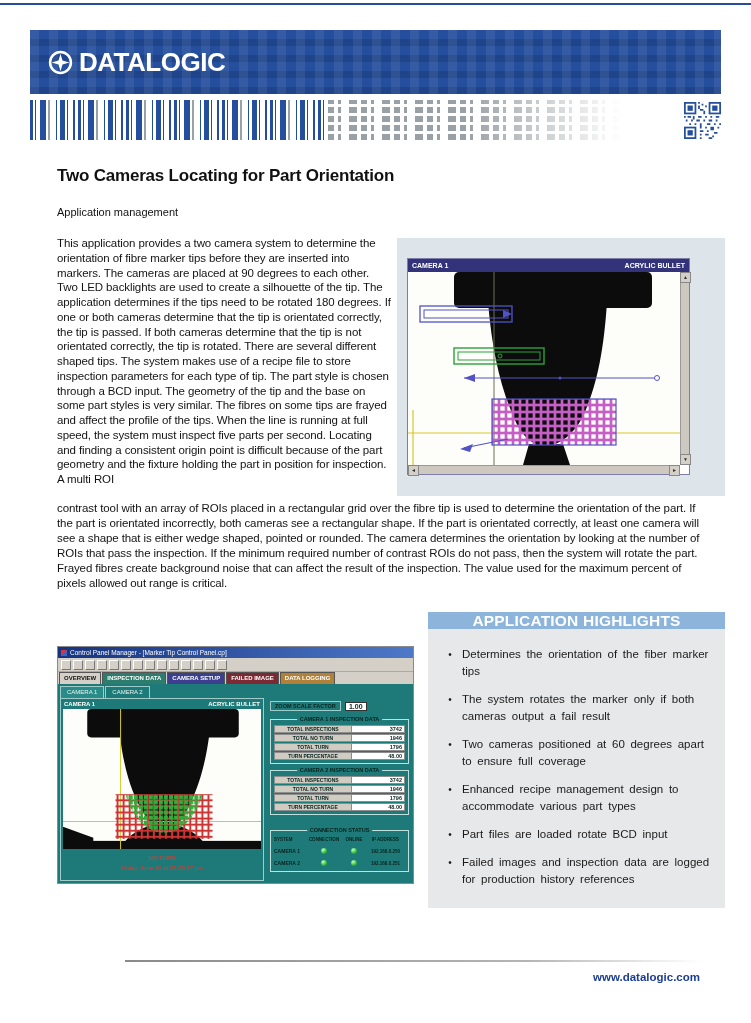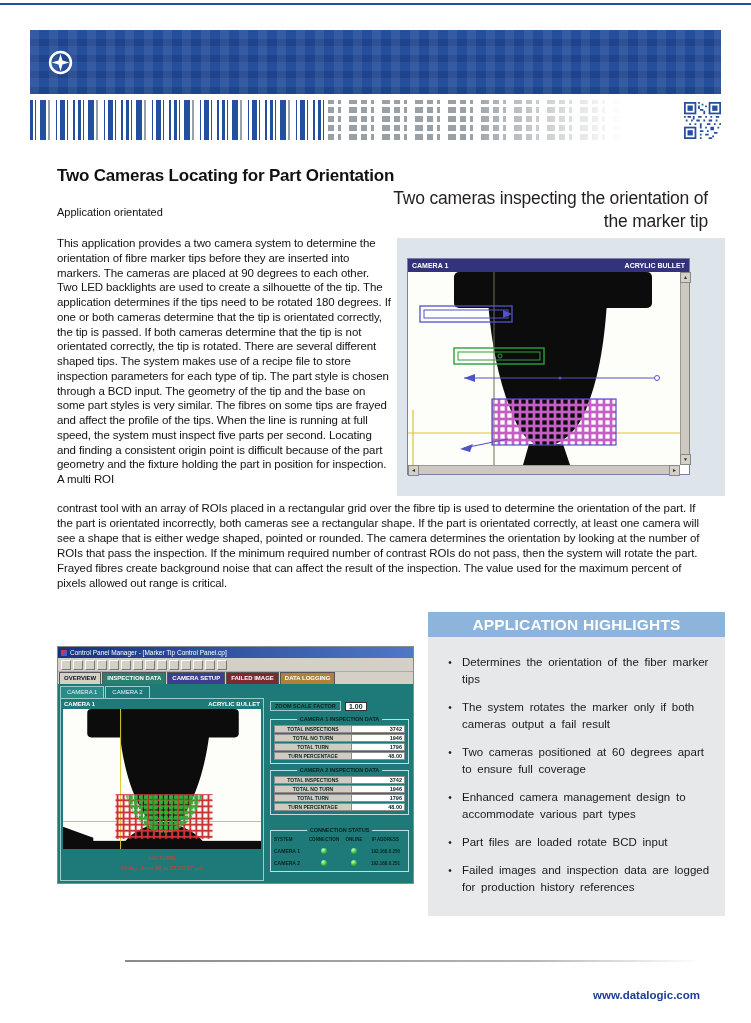--- a/index.html
+++ b/index.html
@@ -83,44 +83,45 @@
   .fs-v{flex:1;background:#fff;border:1px solid #8d8d8d;border-left:none;font-size:5.5px;font-weight:bold;display:flex;align-items:center;justify-content:flex-end;padding-right:2px;}
   .conn{margin-top:13px;}
   .conn-hdr{display:flex;font-size:4.5px;font-weight:bold;margin:1px 0 3px;}
   .ch-sys{width:32px;} .ch-con{width:36px;text-align:center;} .ch-onl{width:24px;text-align:center;} .ch-ip{flex:1;text-align:center;}
   .conn-row{display:flex;align-items:center;height:12px;font-size:5px;font-weight:bold;}
   .cr-sys{width:32px;} .cr-led{width:36px;text-align:center;} .cr-led2{width:24px;text-align:center;} .cr-ip{flex:1;font-size:4.5px;text-align:center;white-space:nowrap;}
   .led{display:inline-block;width:6px;height:6px;border-radius:50%;background:radial-gradient(circle at 35% 30%,#c4ffc6,#2db838 60%,#157a1e);vertical-align:middle;}
 
   
   .highlights{position:absolute;left:428px;top:612px;width:297px;}
-  .hl-header{height:25px;background:var(--highlight_header);color:#fff;font-size:15.5px;font-weight:bold;display:flex;align-items:center;justify-content:center;letter-spacing:.2px;}
+  .hl-header{height:17px;background:var(--highlight_header);color:#fff;font-size:15.5px;font-weight:bold;display:flex;align-items:center;justify-content:center;letter-spacing:.2px;}
   .hl-body{background:var(--highlight_bg);padding:17px 14px 20px 10px;}
   .hl-list{list-style:none;}
   .hl-list li{display:flex;margin-bottom:11px;font-size:11.5px;line-height:17px;color:#1a1a1a;word-spacing:2.5px;}
   .hl-list li:last-child{margin-bottom:0;}
   .hl-dot{flex:0 0 24px;text-align:center;font-size:10px;line-height:17px;}
 
   
   .rule{position:absolute;left:125px;top:960px;width:576px;height:2px;background:linear-gradient(90deg,#8a8a8a,#b5b5b5 70%,rgba(255,255,255,0));}
-  .site{position:absolute;right:51px;top:971px;font-size:11.5px;font-weight:bold;color:var(--link_blue);margin-top:18px;}
+  .site{position:absolute;right:51px;top:971px;font-size:11.5px;font-weight:bold;color:var(--link_blue);}
 </style>
 </head>
 <body>
 
 <div class="page">
 
   <div class="topline"></div>
 
   <div class="appbar">
     <div class="logo">
       <svg width="25" height="25" viewBox="0 0 24 24">
         <circle cx="12" cy="12" r="10" fill="none" stroke="#fff" stroke-width="2.4"></circle>
         <path d="M12 3.5 L13.9 10.1 L20.5 12 L13.9 13.9 L12 20.5 L10.1 13.9 L3.5 12 L10.1 10.1 Z" fill="#fff"></path>
       </svg>
+      <span class="logo-text">DATALOGIC</span>
     </div>
   </div>
 
   <div class="bars"></div>
   <div class="dotcode"></div>
   <svg class="qr" viewBox="0 0 21 21">
     <g fill="#254f9c">
       <rect x="0" y="0" width="7" height="7"></rect>
         <rect x="14" y="0" width="7" height="7"></rect>
         <rect x="0" y="14" width="7" height="7"></rect>
@@ -132,24 +133,23 @@
     </g>
     <g fill="#254f9c">
       <rect x="2" y="2" width="3" height="3"></rect>
         <rect x="16" y="2" width="3" height="3"></rect>
         <rect x="2" y="16" width="3" height="3"></rect>
       <path d="M8 0h1v1h-1zM10 1h1v1h-1zM8 2h1v2h-1zM12 2h1v1h-1zM9 4h2v1h-2zM11 5h1v2h-1zM0 8h1v1h-1zM2 8h2v1h-2zM5 8h1v2h-1zM8 8h2v1h-2zM12 8h1v1h-1zM15 8h1v1h-1zM18 8h2v1h-2zM1 10h1v1h-1zM4 10h1v1h-1zM7 10h2v1h-2zM11 10h1v1h-1zM14 10h2v1h-2zM18 10h1v1h-1zM3 12h1v1h-1zM6 12h1v1h-1zM9 12h1v2h-1zM13 12h2v1h-2zM17 12h1v1h-1zM20 12h1v1h-1zM9 14h1v1h-1zM12 14h1v1h-1zM15 14h2v2h-2zM19 14h1v1h-1zM9 16h2v1h-2zM13 16h1v1h-1zM17 17h2v1h-2zM9 18h1v1h-1zM12 18h2v1h-2zM16 19h1v1h-1zM9 20h1v1h-1zM14 20h2v1h-2z"></path>
     </g>
   </svg>
 
   <h1 class="art-title">Two Cameras Locating for Part Orientation</h1>
-  <div class="art-sub">Application orientated</div>
+  <div class="art-sub">Application management</div>
   <p class="body-col">This application provides a two camera system to determine the orientation of fibre marker tips before they are inserted into markers. The cameras are placed at 90 degrees to each other. Two LED backlights are used to create a silhouette of the tip. The application determines if the tips need to be rotated 180 degrees. If one or both cameras determine that the tip is orientated correctly, the tip is passed. If both cameras determine that the tip is not orientated correctly, the tip is rotated. There are several different shaped tips. The system makes use of a recipe file to store inspection parameters for each type of tip. The part style is chosen through a BCD input. The geometry of the tip and the base on some part styles is very similar. The fibres on some tips are frayed and affect the profile of the tips. When the line is running at full speed, the system must inspect five parts per second. Locating and finding a consistent origin point is difficult because of the part geometry and the fixture holding the part in position for inspection. A multi ROI</p>
   <p class="body-full">contrast tool with an array of ROIs placed in a rectangular grid over the fibre tip is used to determine the orientation of the part. If the part is orientated incorrectly, both cameras see a rectangular shape. If the part is orientated correctly, at least one camera will see a shape that is either wedge shaped, pointed or rounded. The camera determines the orientation by looking at the number of ROIs that pass the inspection. If the minimum required number of contrast ROIs do not pass, then the system will rotate the part. Frayed fibres create background noise that can affect the result of the inspection. The value used for the maximum percent of pixels allowed out range is critical.</p>
-  <div class="fig-caption">Two cameras inspecting the orientation of the marker tip</div>
 
   <div class="figure">
     <div class="cam-win">
       <div class="cam-titlebar">
         <span>CAMERA 1</span>
         <span>ACRYLIC BULLET</span>
       </div>
       <div class="cam-body">
         <svg class="cam-svg" viewBox="0 0 272 193" preserveAspectRatio="none">
           <defs>
@@ -341,21 +341,21 @@
         <li>
             <span class="hl-dot">•</span>
             <span>The system rotates the marker only if both cameras output a fail result</span>
           </li>
         <li>
             <span class="hl-dot">•</span>
             <span>Two cameras positioned at 60 degrees apart to ensure full coverage</span>
           </li>
         <li>
             <span class="hl-dot">•</span>
-            <span>Enhanced camera management design to accommodate various part types</span>
+            <span>Enhanced recipe management design to accommodate various part types</span>
           </li>
         <li>
             <span class="hl-dot">•</span>
             <span>Part files are loaded rotate BCD input</span>
           </li>
         <li>
             <span class="hl-dot">•</span>
             <span>Failed images and inspection data are logged for production history references</span>
           </li>
       </ul>

